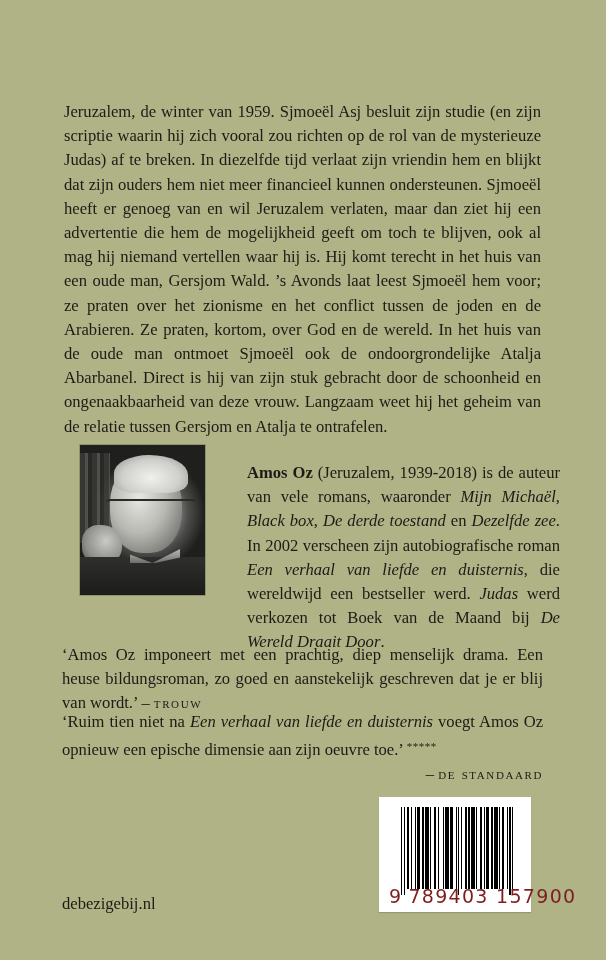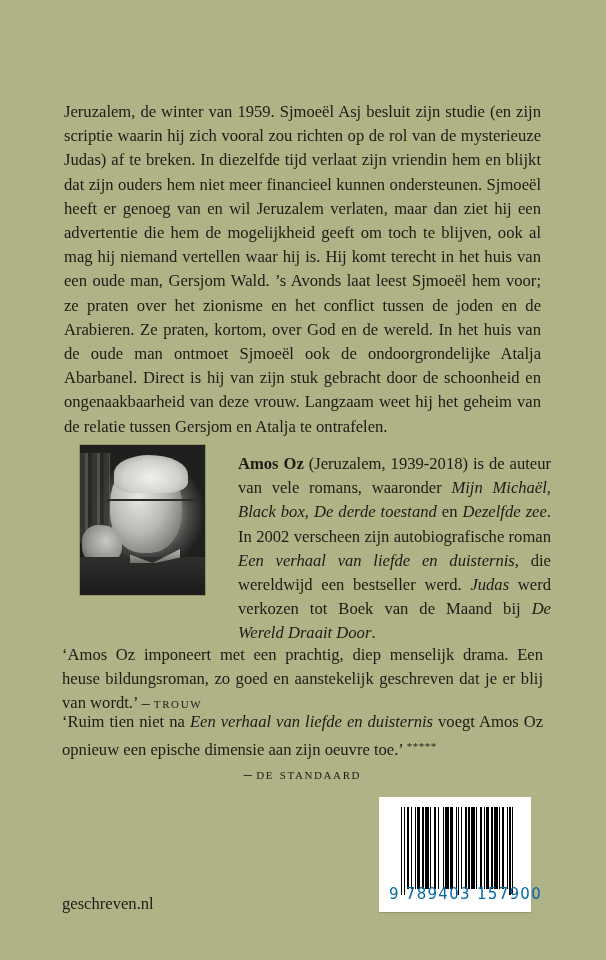--- a/index.html
+++ b/index.html
@@ -102,39 +102,39 @@
     }
 
     .author-bio {
       position: absolute;
       left: 168px;
       top: 0;
       width: 313px;
       font-size: 16.6px;
       line-height: 24.2px;
       text-align: justify;
-      margin: 8px;
+      margin: 17px;
     }
     .author-bio b { font-weight: bold; }
     .author-bio i { font-style: italic; }
 
     .quote {
       margin: 0;
     }
     .quote-1 { top: 643px; }
     .quote-2 { top: 710px; }
     .smallcaps {
       font-variant: small-caps;
       text-transform: lowercase;
       letter-spacing: 1.6px;
       font-size: 16px;
     }
     .source-line {
       display: block;
-      text-align: center;
+      text-align: right;
     }
     .stars {
       font-size: 11px;
       vertical-align: 5px;
       letter-spacing: 0.5px;
     }
 
     .publisher-url {
       position: absolute;
       left: 62px;
@@ -167,23 +167,23 @@
       height: 82px;
     }
     .barcode-bars span.guard { height: 88px; }
     .barcode-bars span.gap { background: transparent; }
     .barcode-digits {
       position: absolute;
       left: 10px;
       top: 88px;
       width: 135px;
       font-family: "DejaVu Sans", "Liberation Sans", sans-serif;
-      font-size: 15px;
+      font-size: 19px;
       letter-spacing: 1.3px;
-      color: #0369a1;
+      color: #7f1d1d;
       white-space: nowrap;
     }
     .barcode-digits .lead { margin-right: 6px; }
   </style>
 </head>
 <body>
 
 <div class="cover">
 
   <div class="text-block blurb">
@@ -205,21 +205,21 @@
 
   <div class="text-block quote quote-1">
     <span>‘Amos Oz imponeert met een prachtig, diep menselijk drama. Een heuse bildungsroman, zo goed en aanstekelijk geschreven dat je er blij van wordt.’</span><span> – </span><span class="smallcaps">Trouw</span>
   </div>
 
   <div class="text-block quote quote-2">
     <span>‘Ruim tien niet na </span><i>Een verhaal van liefde en duisternis</i><span> voegt Amos Oz opnieuw een epische dimensie aan zijn oeuvre toe.’ </span><span class="stars">*****</span>
     <span class="source-line"><span>– </span><span class="smallcaps">De Standaard</span></span>
   </div>
 
-  <div class="publisher-url">geschreven.nl</div>
+  <div class="publisher-url">debezigebij.nl</div>
 
   <div class="barcode-box">
     <div class="barcode-bars">
       <span class="guard" style="width:1.4px"></span>
         <span class="gap" style="width:1.4px"></span>
         <span class="guard" style="width:1.4px"></span>
       <span class="gap" style="width:2px"></span>
         <span style="width:3px"></span>
         <span class="gap" style="width:1.4px"></span>
         <span style="width:1.4px"></span>

